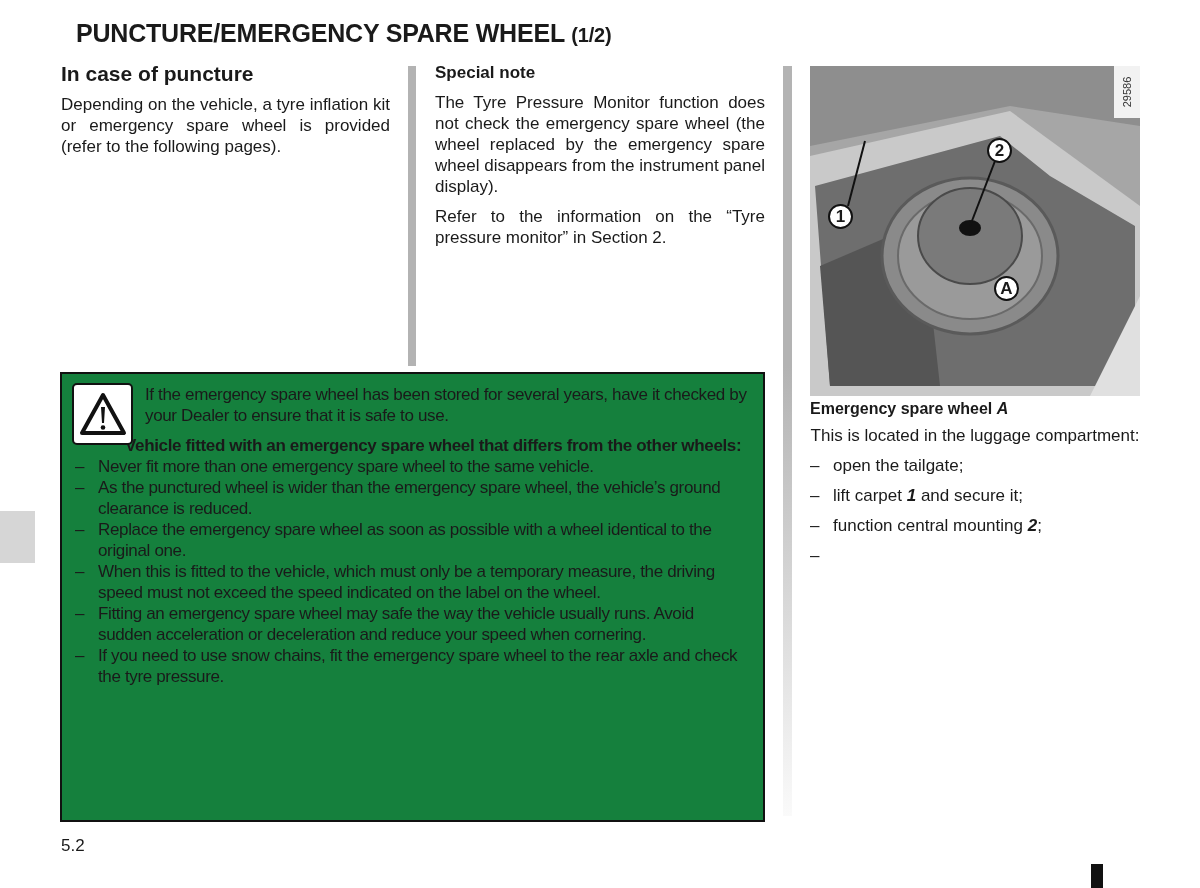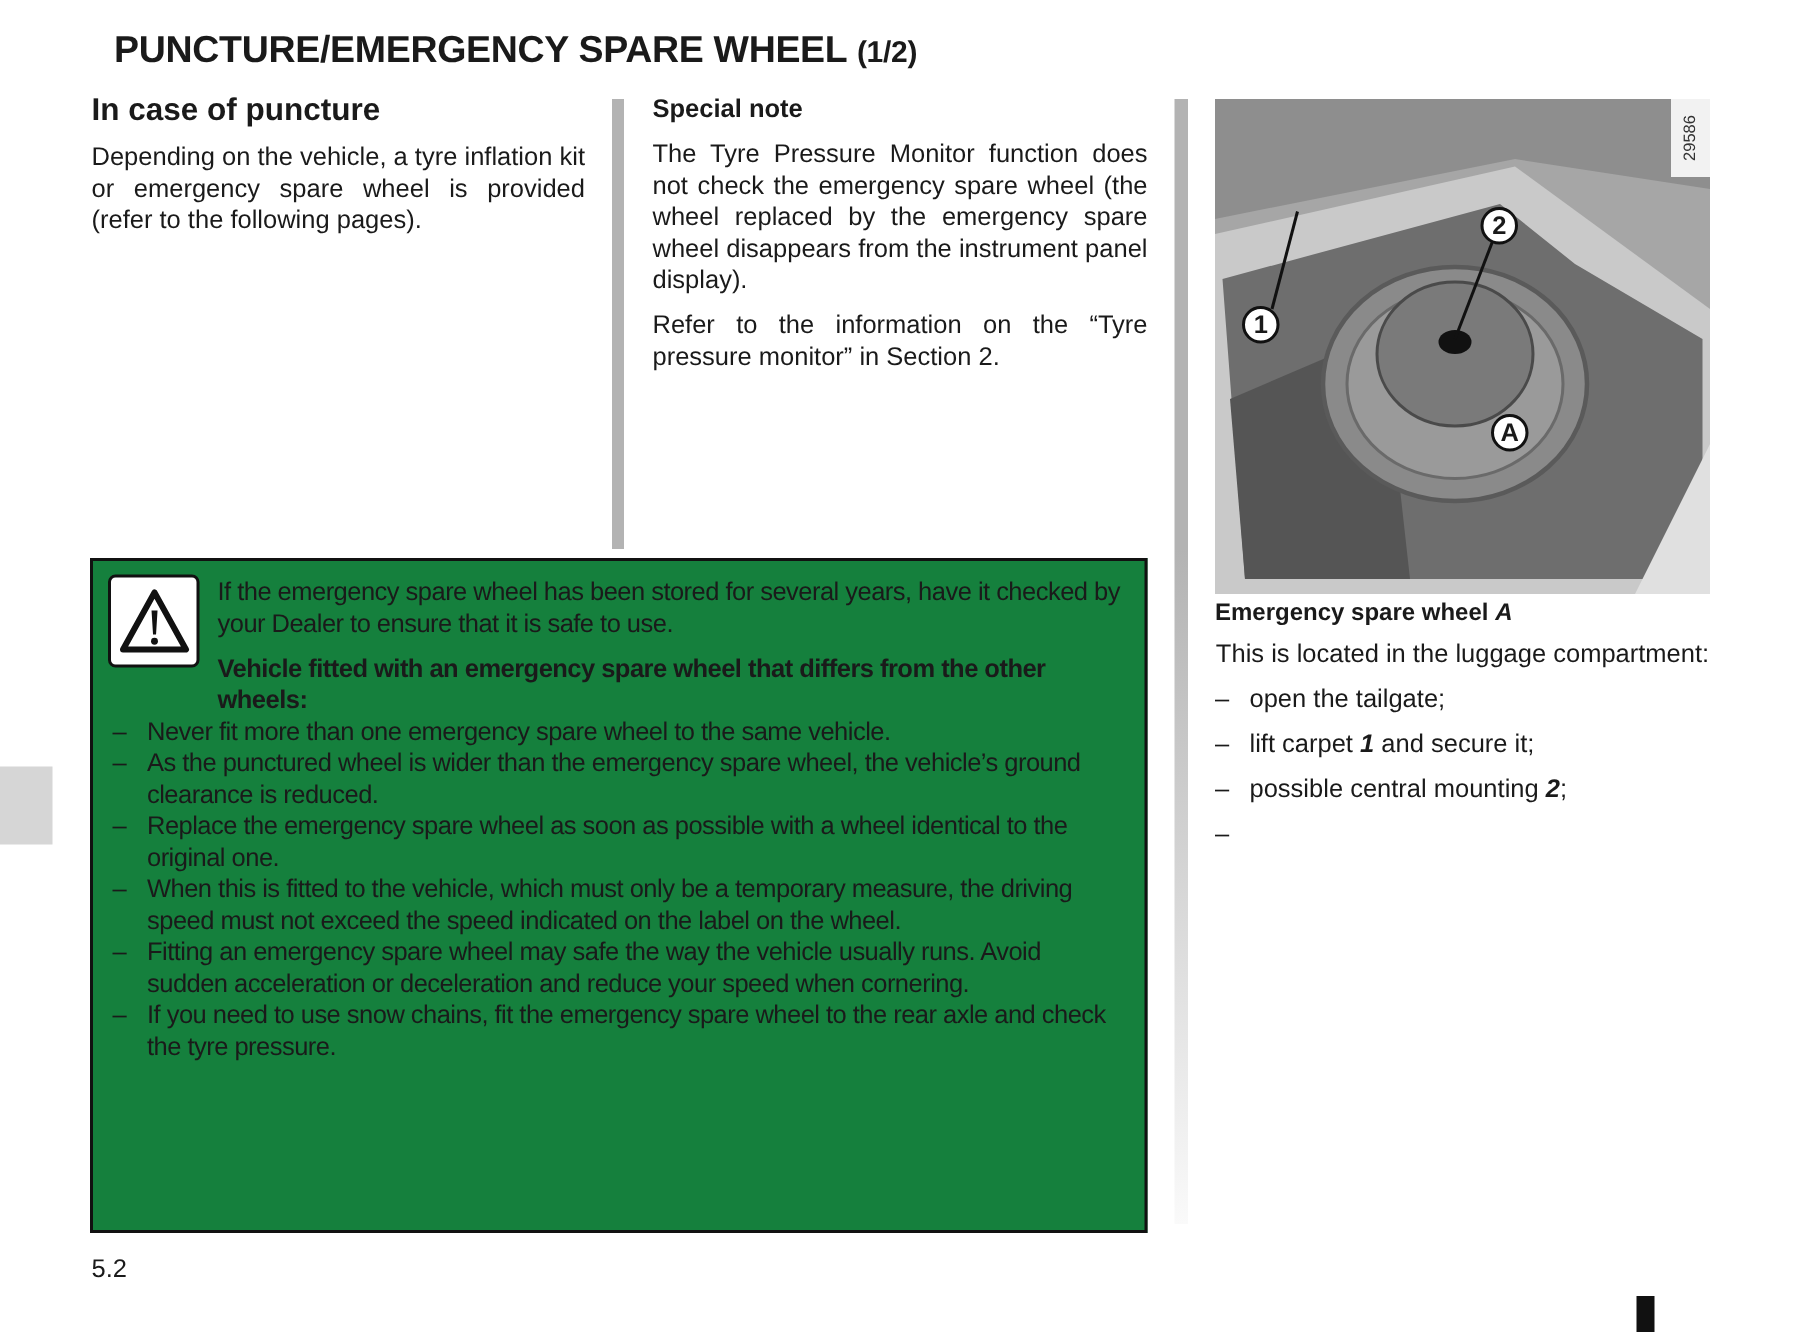--- a/index.html
+++ b/index.html
@@ -29,21 +29,21 @@
 
   .col-right { position: absolute; left: 810px; top: 400px; width: 330px; }
   .col-right .section-heading { font-size: 16px; margin-bottom: 7px; }
   .steps { list-style: none; margin-top: 9px; }
   .steps li { font-size: 17px; line-height: 21px; padding-left: 23px; position: relative; margin-bottom: 9px; }
   .steps li .dash { position: absolute; left: 0; top: 0; }
 
   .warning-box { position: absolute; left: 60px; top: 372px; width: 705px; height: 450px; border: 2px solid #111; background: #15803d; padding: 10px 13px 0 13px; }
   .warn-icon { position: absolute; left: 10px; top: 9px; width: 61px; height: 62px; border: 2px solid #111; border-radius: 5px; background: #fff; display: flex; align-items: center; justify-content: center; }
   .warn-text { margin-left: 70px; font-size: 17px; line-height: 21px; }
-  .warn-bold { margin-left: 70px; font-size: 17px; line-height: 21px; font-weight: bold; margin-top: 9px; }
+  .warn-bold { margin-left: 50px; font-size: 17px; line-height: 21px; font-weight: bold; margin-top: 9px; }
   .warn-list { list-style: none; margin-top: 0; }
   .warn-list li { font-size: 17px; line-height: 21px; padding-left: 23px; position: relative; }
   .warn-list li .dash { position: absolute; left: 0; top: 0; }
   .warning-box .t { letter-spacing: -0.35px; }
 
   .side-tab { position: absolute; left: 0; top: 511px; width: 35px; height: 52px; background: #d6d6d6; }
   .page-number { position: absolute; left: 61px; top: 836px; font-size: 17px; }
   .corner-mark { position: absolute; left: 1091px; top: 864px; width: 12px; height: 24px; background: #111; }
 </style>
 </head>
@@ -94,21 +94,21 @@
 
 <div class="col-right">
   <div class="section-heading">
     <span>Emergency spare wheel</span>
     <i>A</i>
   </div>
   <p class="body-text" style="text-align:center;">This is located in the luggage compartment:</p>
   <ul class="steps">
     <li><span class="dash">–</span><span>open the tailgate;</span></li>
     <li><span class="dash">–</span><span>lift carpet </span><b><i>1</i></b><span> and secure it;</span></li>
-    <li><span class="dash">–</span><span>possible central mounting </span><b><i>2</i></b><span>;</span></li>
+    <li><span class="dash">–</span><span>function central mounting </span><b><i>2</i></b><span>;</span></li>
     <li><span class="dash">–</span></li>
   </ul>
 </div>
 
 <div class="warning-box">
   <div class="warn-icon">
     <svg width="48" height="44" viewBox="0 0 48 44">
       <path d="M24 3 L45 41 L3 41 Z" fill="none" stroke="#111" stroke-width="4" stroke-linejoin="round"></path>
       <path d="M22 15 L26 15 L25 31 L23 31 Z" fill="#111"></path>
       <circle cx="24" cy="35.5" r="2.3" fill="#111"></circle>

